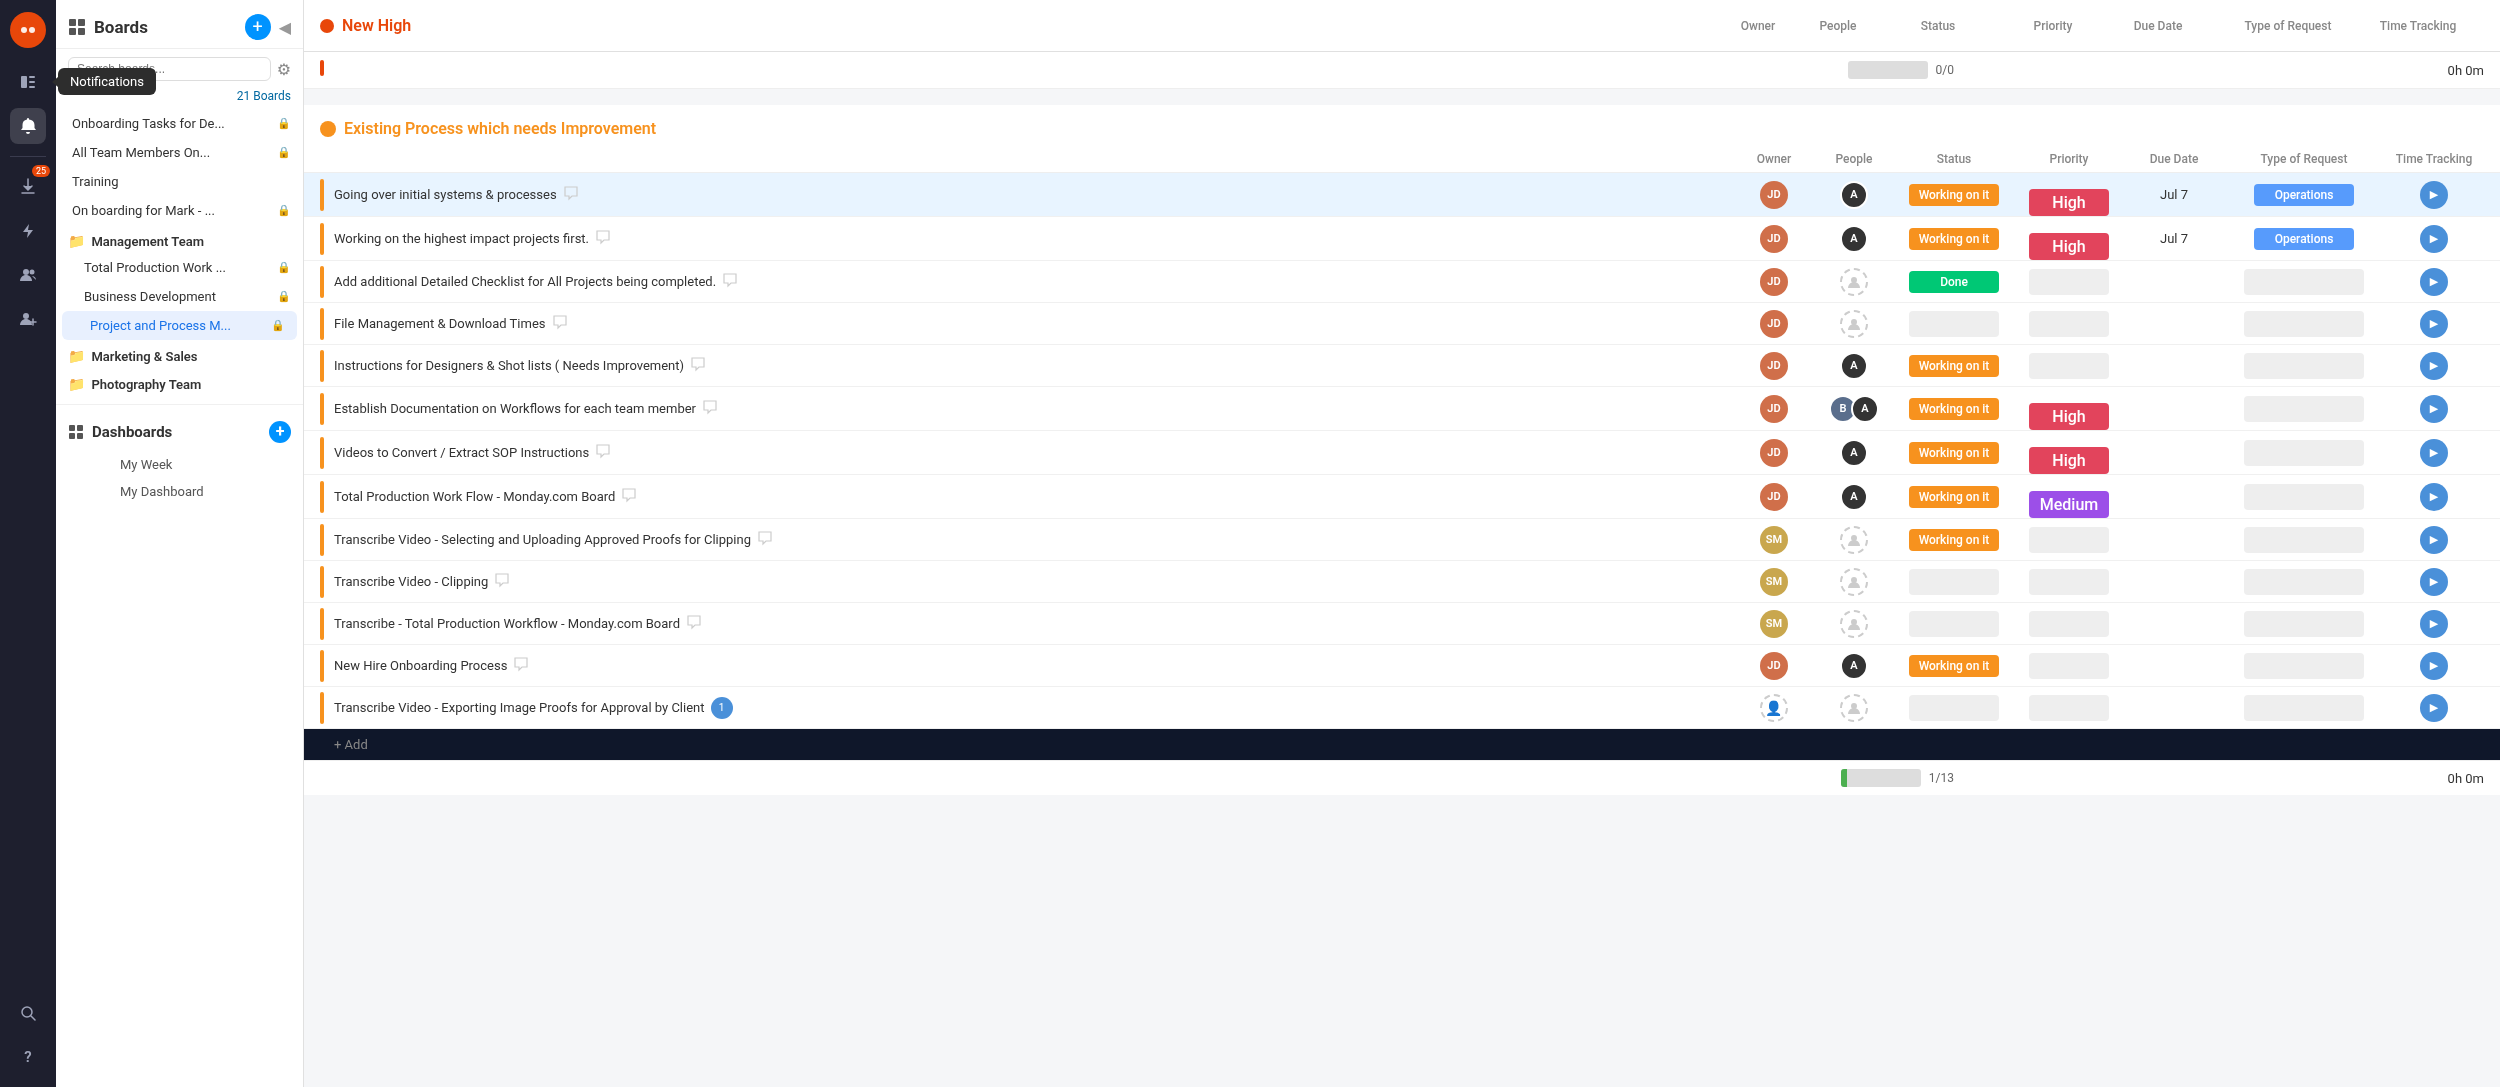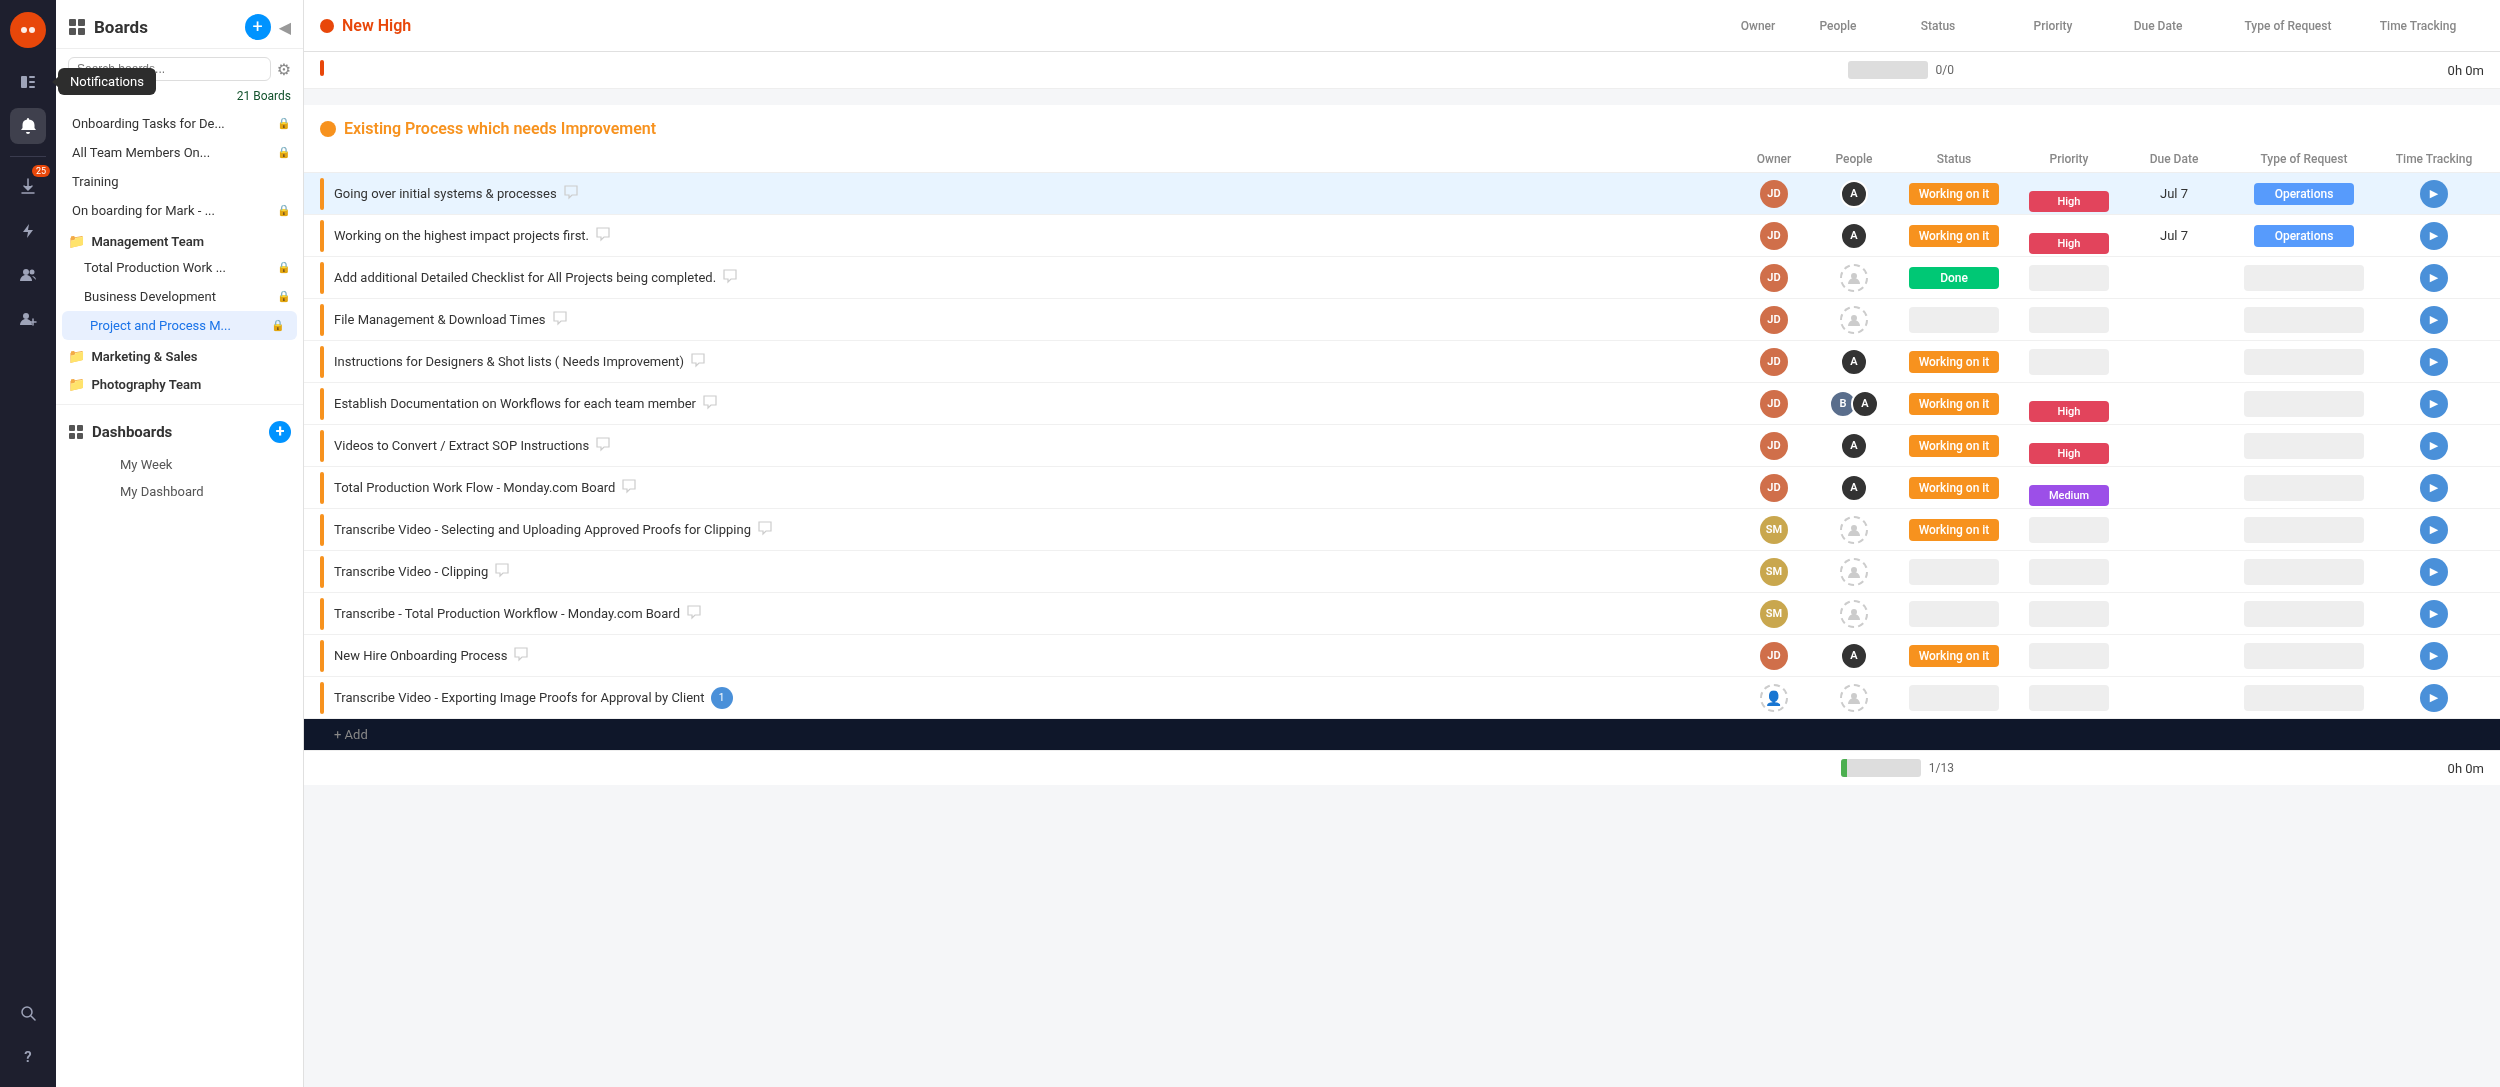--- a/index.html
+++ b/index.html
@@ -83,21 +83,21 @@
 
     .sidebar-search-row {
       display: flex; align-items: center; gap: 6px; padding: 8px 12px;
     }
     .sidebar-search {
       flex: 1; border: 1px solid #ddd; border-radius: 6px;
       padding: 4px 8px; font-size: 12px; color: #555;
     }
     .sidebar-filter-btn { color: #888; cursor: pointer; font-size: 16px; }
     .boards-count {
-      text-align: right; padding: 0 12px 6px; font-size: 12px; color: #14532d;
+      text-align: right; padding: 0 12px 6px; font-size: 12px; color: #0369a1;
     }
 
     .sidebar-item {
       padding: 7px 12px 7px 16px;
       font-size: 13px; color: #333;
       cursor: pointer;
       display: flex; align-items: center; justify-content: space-between;
       white-space: nowrap; overflow: hidden; text-overflow: ellipsis;
     }
     .sidebar-item.active { background: #e8f0fe; color: #1a73e8; border-radius: 6px; margin: 0 6px; }
@@ -238,21 +238,21 @@
     .status-badge {
       padding: 4px 10px; border-radius: 4px;
       font-size: 12px; font-weight: 500; color: white;
       min-width: 90px; text-align: center;
     }
     .status-working { background: #f7921e; }
     .status-done { background: #00c875; }
 
     .priority-badge {
       padding: 4px 10px; border-radius: 4px;
-      font-size: 11px; font-weight: 500; color: white;
+      font-size: 16px; font-weight: 500; color: white;
       min-width: 80px; text-align: center; margin-top: 16px;
     }
     .priority-high { background: #e2445c; }
     .priority-medium { background: #9c4fe8; }
 
     .type-badge {
       padding: 4px 12px; border-radius: 4px;
       font-size: 12px; font-weight: 500; color: white;
       background: #579bfc; min-width: 100px; text-align: center;
     }

